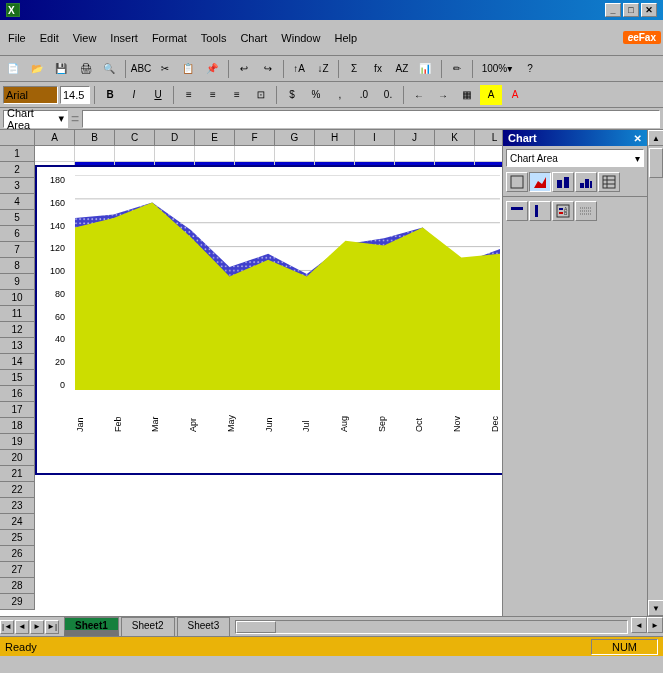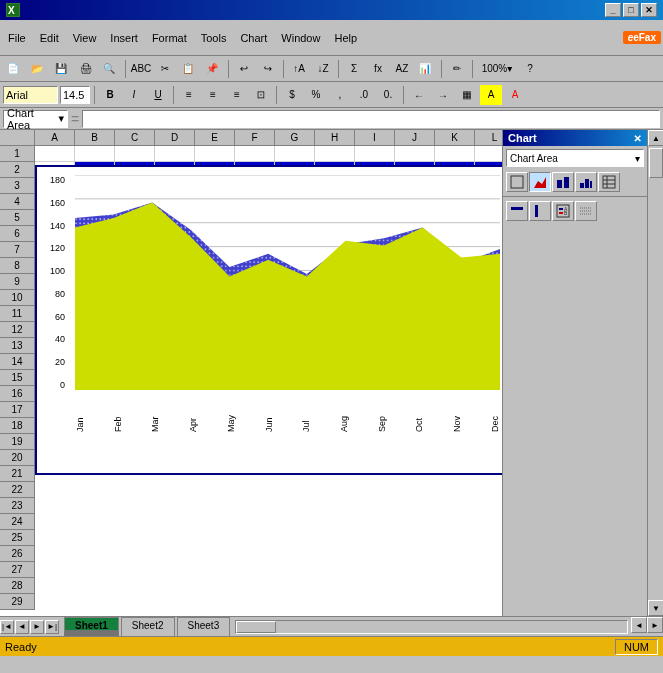--- a/index.html
+++ b/index.html
@@ -64,21 +64,21 @@
       border: 1px solid transparent;
       display: flex; align-items: center; justify-content: center;
       font-size: 10px;
       cursor: pointer;
     }
     .tb-separator { width: 1px; height: 18px; background: #808080; margin: 0 2px; }
     .font-box {
       width: 55px; height: 18px;
       border: 1px solid;
       border-color: #808080 #fff #fff #808080;
-      background: #fef9c3;
+      background: #a16207;
       font-size: 11px;
       padding: 0 2px;
     }
     .size-box {
       width: 30px; height: 18px;
       border: 1px solid;
       border-color: #808080 #fff #fff #808080;
       background: white;
       font-size: 11px;
       padding: 0 2px;
@@ -243,21 +243,21 @@
       display: flex;
       align-items: center;
       padding: 0 5px;
       gap: 10px;
       font-size: 11px;
     }
     .status-right { margin-left: auto; display: flex; gap: 5px; }
     .status-indicator {
       border: 1px solid;
       border-color: #808080 #fff #fff #808080;
-      padding: 0 8px;
+      padding: 0 20px;
       font-size: 11px;
       height: 16px;
       display: flex; align-items: center;
     }
     .sheet-tab {
       padding: 2px 10px;
       font-size: 10px;
       border: 1px solid #808080;
       border-bottom: none;
       background: #c0c0c0;

